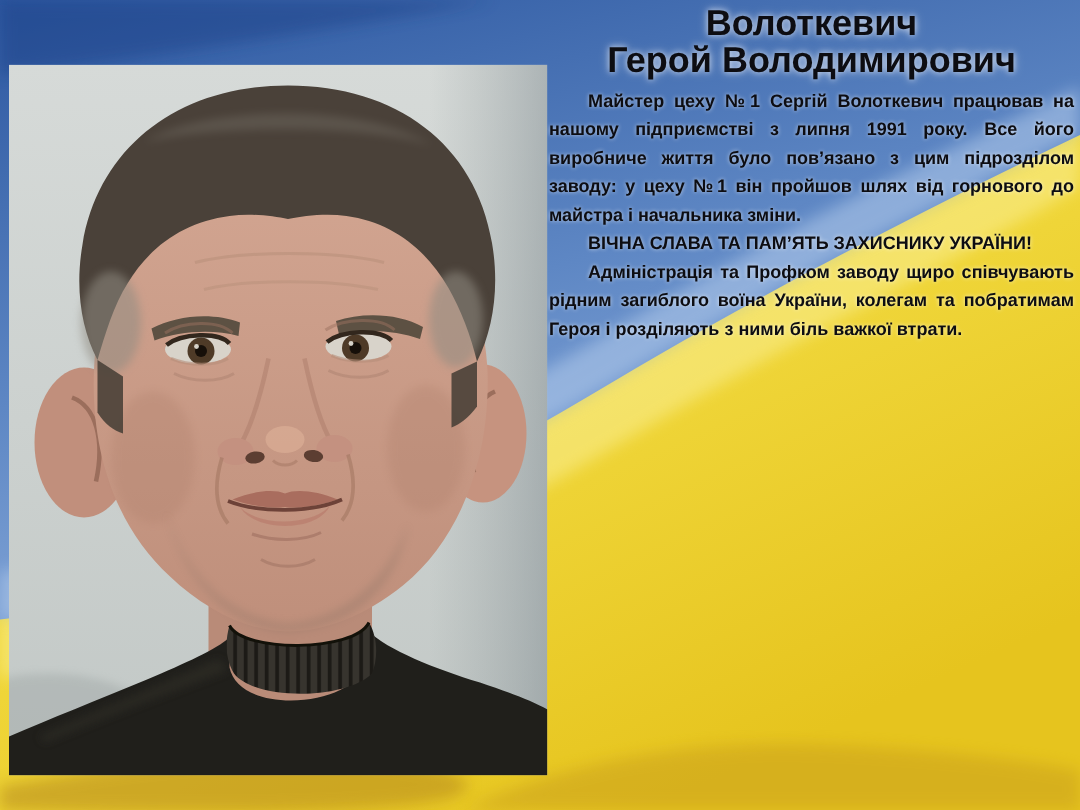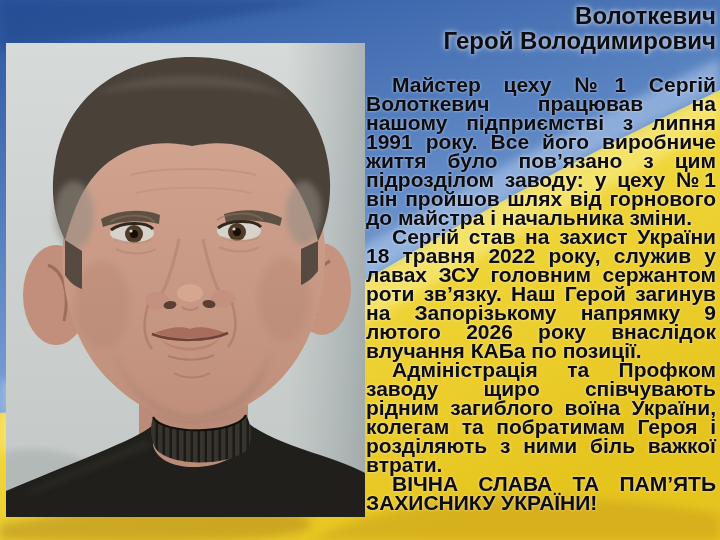--- a/index.html
+++ b/index.html
@@ -11,26 +11,26 @@
   .photo {
     position:absolute; left:6px; top:43px; width:359px; height:474px;
     overflow:hidden;
   }
   .photo svg { display:block; }
   .text-col {
     position:absolute; left:366px; top:3px; width:350px;
     color:#0d0d12; font-weight:bold;
   }
   .title {
-    text-align:right; font-size:24px; line-height:25px; margin:0;
+    text-align:center; font-size:24px; line-height:25px; margin:0;
     text-shadow:0 0 4px rgba(255,255,255,.7), 0 0 8px rgba(255,255,255,.35);
     white-space:nowrap;
   }
   .body-text {
-    margin-top:22px; font-size:21px; line-height:19px; text-align:justify;
+    margin-top:5px; font-size:12px; line-height:19px; text-align:justify;
     text-shadow:0 0 3px rgba(255,255,255,.65);
   }
   .body-text p { margin:0; text-indent:26px; }
 </style>
 </head>
 <body>
 
 <div class="stage">
 
   <svg class="flag-bg" viewBox="0 0 720 540" aria-hidden="true">
@@ -176,19 +176,18 @@
     </svg>
   </div>
 
   <div class="text-col">
     <h1 class="title">
       <span>Волоткевич</span><br>
       <span>Герой Володимирович</span>
     </h1>
     <div class="body-text">
       <p>Майстер цеху №1 Сергій Волоткевич працював на нашому підприємстві з липня 1991 року. Все його виробниче життя було пов’язано з цим підрозділом заводу: у цеху №1 він пройшов шлях від горнового до майстра і начальника зміни.</p>
-      <p>Сергій став на захист України 18 травня 2022 року, служив у лавах ЗСУ головним сержантом роти зв’язку. Наш Герой загинув на Запорізькому напрямку 9 лютого 2026 року внаслідок влучання КАБа по позиції.</p>
+      <p>ВІЧНА СЛАВА ТА ПАМ’ЯТЬ ЗАХИСНИКУ УКРАЇНИ!</p>
       <p>Адміністрація та Профком заводу щиро співчувають рідним загиблого воїна України, колегам та побратимам Героя і розділяють з ними біль важкої втрати.</p>
-      <p>ВІЧНА СЛАВА ТА ПАМ’ЯТЬ ЗАХИСНИКУ УКРАЇНИ!</p>
     </div>
   </div>
 
 </div>
 
 </body></html>

